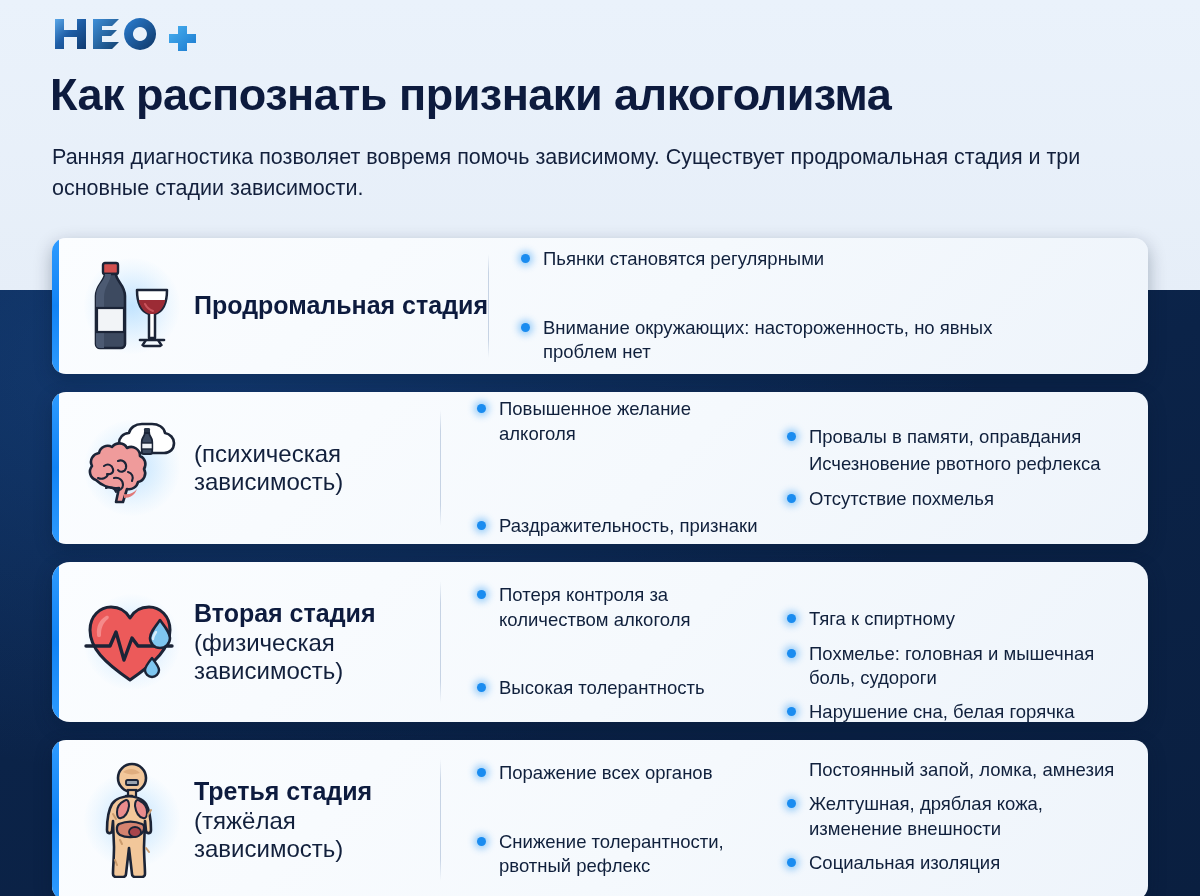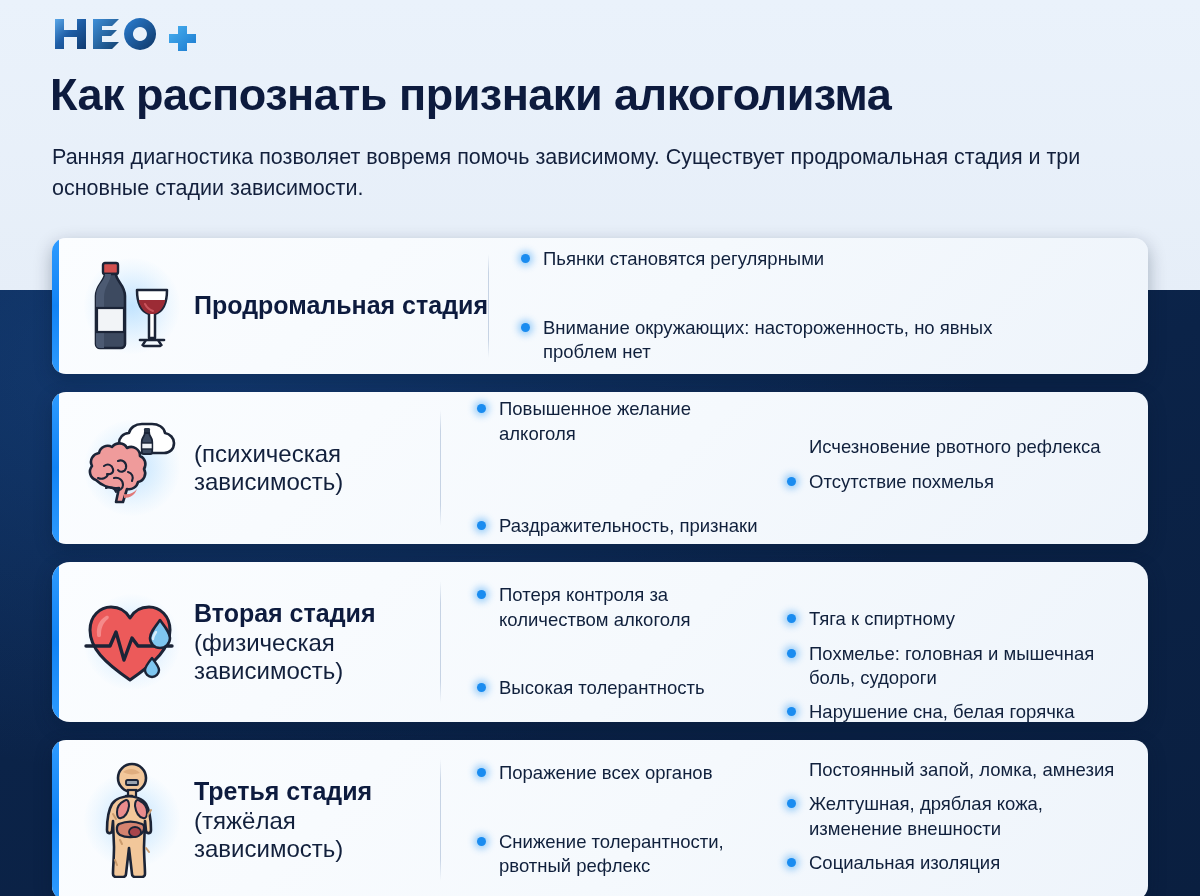--- a/index.html
+++ b/index.html
@@ -240,20 +240,21 @@
         <div class="stage-sub">(психическая зависимость)</div>
       </div>
     </div>
     <div class="divider"></div>
     <div class="cols">
       <div class="col col-a">
         <div class="bullet">Повышенное желание алкоголя</div>
         <div class="bullet">Раздражительность, признаки</div>
       </div>
       <div class="col col-b">
+        <div class="bullet tight">Провалы в памяти, оправдания</div>
         <div class="bullet tight nodot">Исчезновение рвотного рефлекса</div>
         <div class="bullet tight">Отсутствие похмелья</div>
       </div>
     </div>
   </div>
 
   <div class="card card-3">
     <div class="stage-head">
       <div class="stage-icon">
         <svg width="96" height="92" viewBox="0 0 96 92">

